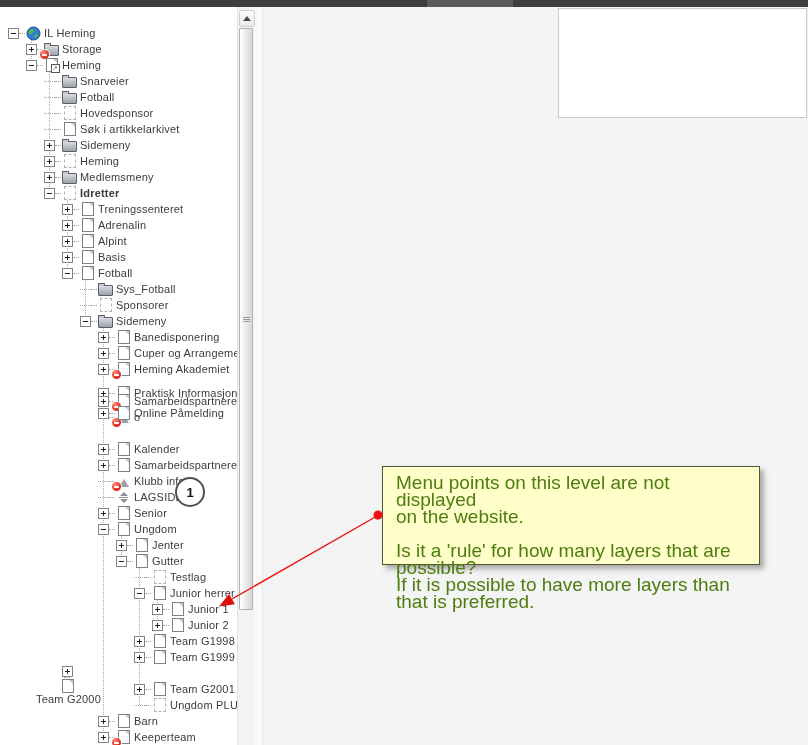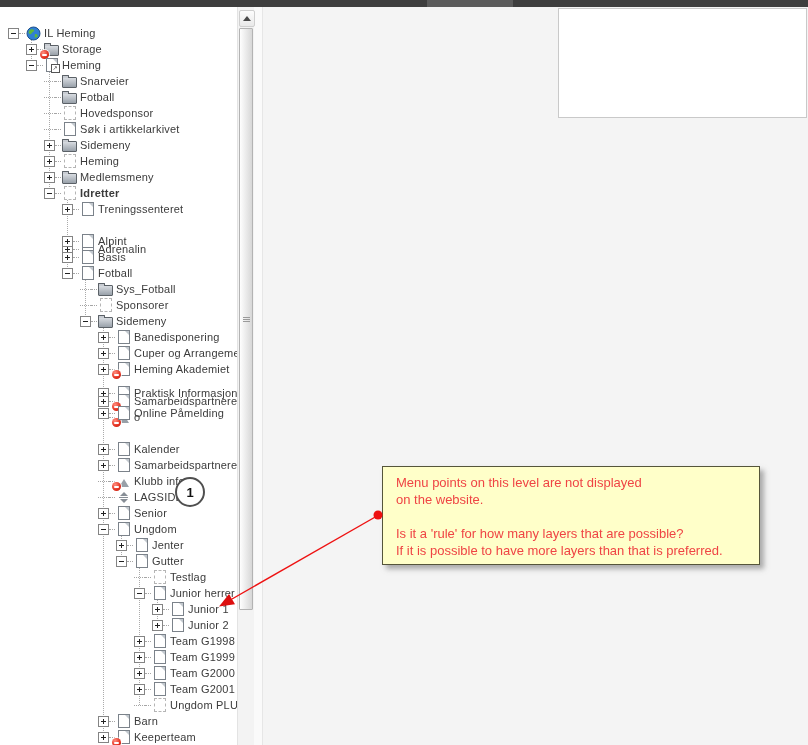--- a/index.html
+++ b/index.html
@@ -43,21 +43,21 @@
   .tri-up{width:0;height:0;border-left:4px solid transparent;border-right:4px solid transparent;border-bottom:5px solid #4a4a4a}
   .scroll-thumb{position:absolute;left:1px;top:21px;width:14px;height:582px;background:linear-gradient(90deg,#fefefe,#d7d7d7);border:1px solid #b3b3b3;border-radius:1px;box-sizing:border-box}
   .grip{position:absolute;left:3px;top:288px;width:7px;height:1px;background:#9a9a9a;box-shadow:0 2px 0 #9a9a9a,0 4px 0 #9a9a9a}
   .divider{position:absolute;left:254px;top:7px;width:8px;height:738px;background:#fafafa;border-right:1px solid #e6e6e6;z-index:1}
   
   .white-box{position:absolute;left:558px;top:8px;width:249px;height:110px;background:#fff;border:1px solid var(--c-box_border,#c9c9c9);box-sizing:border-box;z-index:3}
   
   .note{position:absolute;left:382px;top:466px;width:378px;height:99px;box-sizing:border-box;
     background:var(--c-note_bg,#ffffc9);border:1px solid var(--c-note_border,#55553a);
     box-shadow:4px 4px 5px rgba(110,110,110,.55);padding:7px 8px 0 13px;z-index:20}
-  .note-line{font-size:13px;line-height:17px;min-height:17px;color:#ef4444}
+  .note-line{font-size:19px;line-height:17px;min-height:17px;color:#4d7c0f}
   
   .circle-annot{position:absolute;left:175px;top:477px;width:30px;height:30px;border:2px solid #4f4f4f;border-radius:50%;
     background:#fff;box-sizing:border-box;display:flex;align-items:center;justify-content:center;
     font-size:13px;font-weight:bold;color:#111;z-index:30}
   .arrow-svg{position:absolute;left:0;top:0;width:808px;height:745px;pointer-events:none;z-index:40}
 </style>
 </head>
 <body>
 
 <div class="topbar">
@@ -184,21 +184,21 @@
       </div>
       <div class="row" style="top: 194px;">
         <span class="indent" style="width:62px"></span>
         <span class="exp plus"></span>
         <span class="stub"></span>
         <span class="icwrap">
           <span class="page"></span>
         </span>
         <span class="lbl">Treningssenteret</span>
       </div>
-      <div class="row" style="top: 210px; margin-top: 24px;">
+      <div class="row" style="top: 210px;">
         <span class="indent" style="width:62px"></span>
         <span class="exp plus"></span>
         <span class="stub"></span>
         <span class="icwrap">
           <span class="page"></span>
         </span>
         <span class="lbl">Adrenalin</span>
       </div>
       <div class="row" style="top: 226px;">
         <span class="indent" style="width:62px"></span>
@@ -444,21 +444,21 @@
       </div>
       <div class="row" style="top: 642px;">
         <span class="indent" style="width:134px"></span>
         <span class="exp plus"></span>
         <span class="stub"></span>
         <span class="icwrap">
           <span class="page"></span>
         </span>
         <span class="lbl">Team G1999</span>
       </div>
-      <div class="row" style="top: 658px;">
+      <div class="row" style="top: 658px; flex-direction: column;">
         <span class="indent" style="width:134px"></span>
         <span class="exp plus"></span>
         <span class="stub"></span>
         <span class="icwrap">
           <span class="page"></span>
         </span>
         <span class="lbl">Team G2000</span>
       </div>
       <div class="row" style="top: 674px;">
         <span class="indent" style="width:134px"></span>

